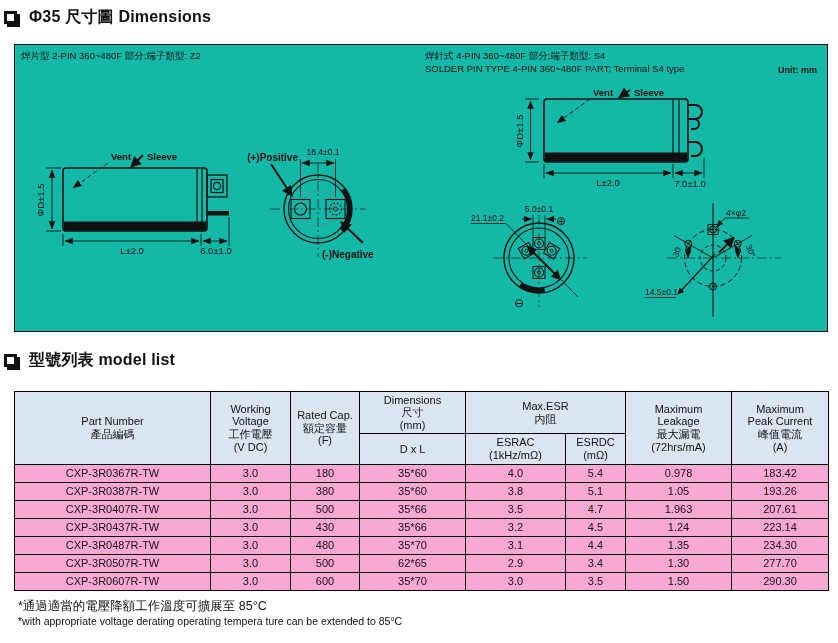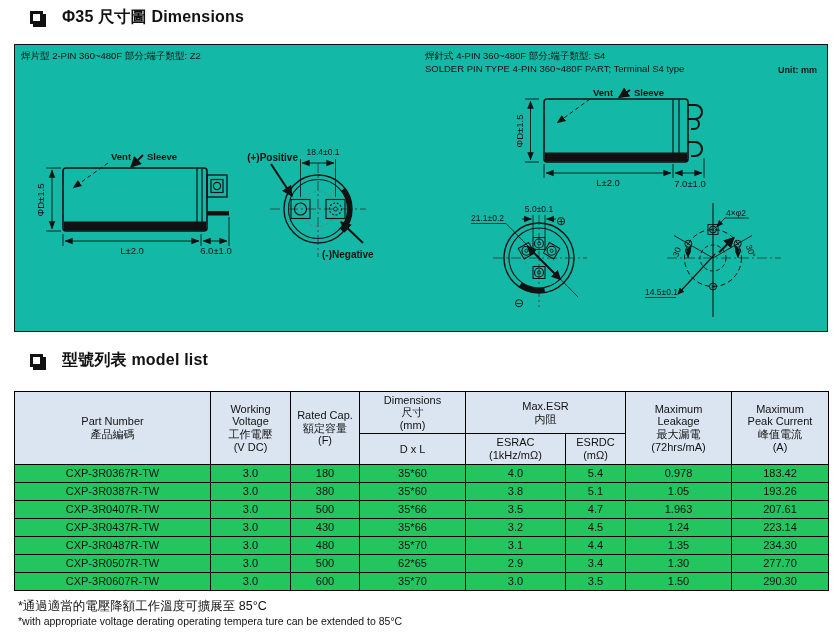--- a/index.html
+++ b/index.html
@@ -1,21 +1,21 @@
 <!DOCTYPE html>
 <html><head>
 <meta charset="utf-8">
 <style>
   *{margin:0;padding:0;box-sizing:border-box}
   html,body{background:#fff}
   body{width:838px;height:643px;font-family:"Liberation Sans","DejaVu Sans",sans-serif;color:#111}
   .page{position:relative;width:838px;height:643px;background:#fff;overflow:hidden}
 
   
-  .sec-head{position:absolute;left:30px;display:flex;align-items:center;gap:19px}
+  .sec-head{position:absolute;left:4px;display:flex;align-items:center;gap:12px}
   .sec-head .title{font-size:16px;font-weight:bold;letter-spacing:.2px}
   .bullet{width:13px;height:13px;border:3px solid #111;box-shadow:3px 3px 0 #111;background:#fff;flex:0 0 auto}
   #sec1{top:7px}
   #sec2{top:350px}
 
   
   .dim-panel{position:absolute;left:14px;top:44px;width:814px;height:288px;border:1.5px solid #111;background:#14b8a6}
   .panel-head{position:absolute;top:5px;font-size:9.5px;line-height:1.35;white-space:nowrap}
   #head-left{left:6px}
   #head-right{left:410px}
@@ -28,21 +28,21 @@
   .bl{font-size:9.5px;font-weight:bold}
   .bl2{font-size:10px;font-weight:bold}
   .sym{font-size:12px}
 
   
   .model-table{position:absolute;left:14px;top:391px;width:814px;border-collapse:collapse;table-layout:fixed;border:1.5px solid #000}
   .model-table th,.model-table td{border:1px solid #000;text-align:center;vertical-align:middle;padding:0 2px;line-height:1.15}
   .model-table thead th{background:#dbe5f1;white-space:pre-line;font-weight:normal;font-size:11px}
   .model-table tr.h1 th{height:42px}
   .model-table tr.h2 th{height:31px}
-  .model-table tbody td{height:18px;font-size:11px;background:#22c55e}
+  .model-table tbody td{height:18px;font-size:11px;background:#f9a8d4}
 
   
   .footnotes{position:absolute;left:18px;top:599px;line-height:1.25}
   .fn-zh{font-size:12.5px}
   .fn-en{font-size:10.5px}
 </style>
 </head>
 <body>
 
 <div class="page">

